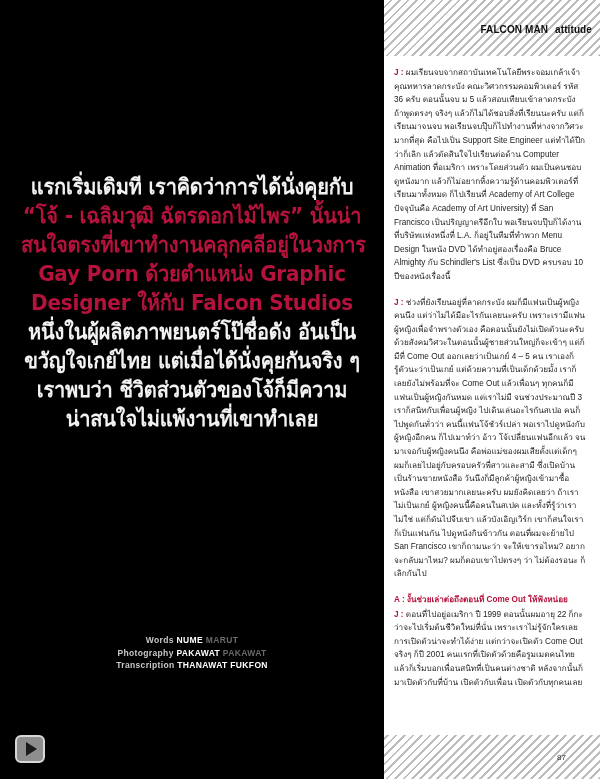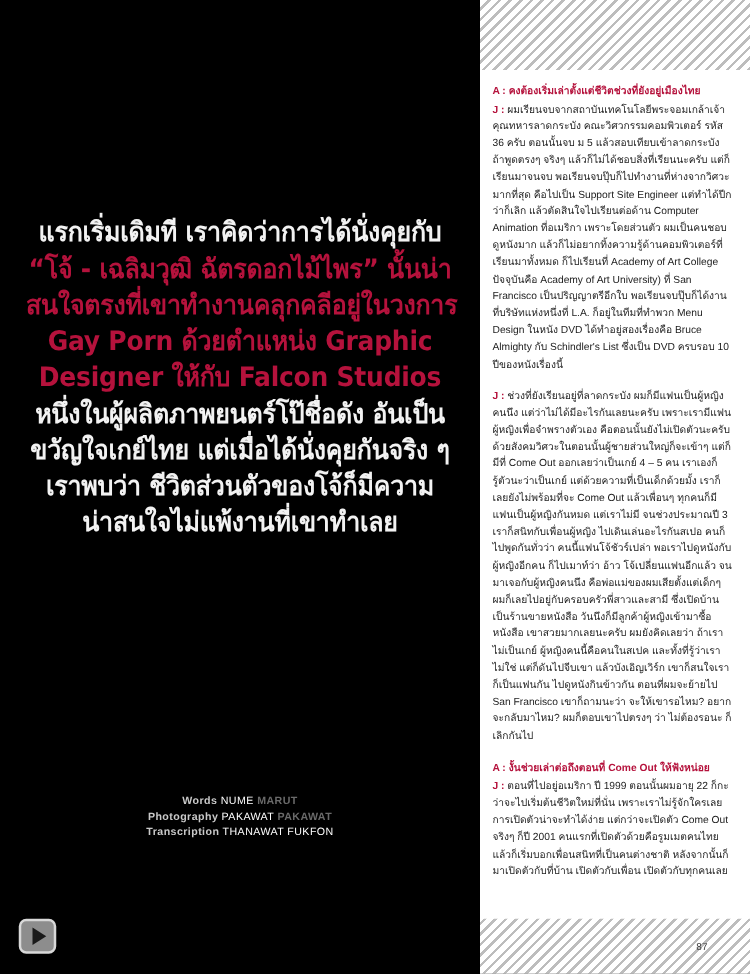--- a/index.html
+++ b/index.html
@@ -62,21 +62,21 @@
     text-align: center;
     color: #8e8e8e;
   }
   .credit-row {
     font-size: 8.5px;
     line-height: 12.5px;
     letter-spacing: 0.35px;
     white-space: nowrap;
   }
   .credit-label { color: #c9c9c9; font-weight: bold; margin-top: 36px; }
-  .credit-strong { color: #ffffff; font-weight: normal; }
+  .credit-strong { color: #ffffff; font-weight: bold; }
   .credit-dim { color: #6a6a6a; font-weight: bold; }
 
   
   #play-button {
     position: absolute;
     left: 15px;
     top: 735px;
     width: 30px;
     height: 28px;
     border-radius: 6px;
@@ -239,28 +239,27 @@
       <div class="tri"></div>
     </div>
   </div>
 
   <div id="gutter"></div>
 
   <div id="right-page">
 
     <div class="stripes" id="stripes-top"></div>
 
+    <div id="masthead">
+      <span class="mh-brand">FALCON MAN</span><span class="mh-sep"></span><span class="mh-sub">attitude</span>
+    </div>
 
     <div id="article">
 
       <div class="q-block">
-        <div class="q-line">
-          <span class="q-mark">A :</span>
-          <span>คงต้องเริ่มเล่าตั้งแต่ชีวิตช่วงที่ยังอยู่เมืองไทย</span>
-        </div>
         <div class="a-body">
           <span class="a-mark">J :</span>
           <span>ผมเรียนจบจากสถาบันเทคโนโลยีพระจอมเกล้าเจ้าคุณทหารลาดกระบัง คณะวิศวกรรมคอมพิวเตอร์ รหัส 36 ครับ ตอนนั้นจบ ม 5 แล้วสอบเทียบเข้าลาดกระบัง ถ้าพูดตรงๆ จริงๆ แล้วก็ไม่ได้ชอบสิ่งที่เรียนนะครับ แต่ก็เรียนมาจนจบ พอเรียนจบปุ๊บก็ไปทำงานที่ห่างจากวิศวะมากที่สุด คือไปเป็น Support Site Engineer แต่ทำได้ปีกว่าก็เลิก แล้วตัดสินใจไปเรียนต่อด้าน Computer Animation ที่อเมริกา เพราะโดยส่วนตัว ผมเป็นคนชอบดูหนังมาก แล้วก็ไม่อยากทิ้งความรู้ด้านคอมพิวเตอร์ที่เรียนมาทั้งหมด ก็ไปเรียนที่ Academy of Art College ปัจจุบันคือ Academy of Art University) ที่ San Francisco เป็นปริญญาตรีอีกใบ พอเรียนจบปุ๊บก็ได้งานที่บริษัทแห่งหนึ่งที่ L.A. ก็อยู่ในทีมที่ทำพวก Menu Design ในหนัง DVD ได้ทำอยู่สองเรื่องคือ Bruce Almighty กับ Schindler's List ซึ่งเป็น DVD ครบรอบ 10 ปีของหนังเรื่องนี้</span>
         </div>
       </div>
 
       <div class="q-block">
         <div class="a-body">
           <span class="a-mark">J :</span>
           <span>ช่วงที่ยังเรียนอยู่ที่ลาดกระบัง ผมก็มีแฟนเป็นผู้หญิงคนนึง แต่ว่าไม่ได้มีอะไรกันเลยนะครับ เพราะเรามีแฟนผู้หญิงเพื่อจำพรางตัวเอง คือตอนนั้นยังไม่เปิดตัวนะครับ ด้วยสังคมวิศวะในตอนนั้นผู้ชายส่วนใหญ่ก็จะเข้าๆ แต่ก็มีที่ Come Out ออกเลยว่าเป็นเกย์ 4 – 5 คน เราเองก็รู้ตัวนะว่าเป็นเกย์ แต่ด้วยความที่เป็นเด็กด้วยมั้ง เราก็เลยยังไม่พร้อมที่จะ Come Out แล้วเพื่อนๆ ทุกคนก็มีแฟนเป็นผู้หญิงกันหมด แต่เราไม่มี จนช่วงประมาณปี 3 เราก็สนิทกับเพื่อนผู้หญิง ไปเดินเล่นอะไรกันสเปอ คนก็ไปพูดกันทั่วว่า คนนี้แฟนโจ้ชัวร์เปล่า พอเราไปดูหนังกับผู้หญิงอีกคน ก็ไปเมาท์ว่า อ้าว โจ้เปลี่ยนแฟนอีกแล้ว จนมาเจอกับผู้หญิงคนนึง คือพ่อแม่ของผมเสียตั้งแต่เด็กๆ ผมก็เลยไปอยู่กับครอบครัวพี่สาวและสามี ซึ่งเปิดบ้านเป็นร้านขายหนังสือ วันนึงก็มีลูกค้าผู้หญิงเข้ามาซื้อหนังสือ เขาสวยมากเลยนะครับ ผมยังคิดเลยว่า ถ้าเราไม่เป็นเกย์ ผู้หญิงคนนี้คือคนในสเปค และทั้งที่รู้ว่าเราไม่ใช่ แต่ก็ดันไปจีบเขา แล้วบังเอิญเวิร์ก เขาก็สนใจเรา ก็เป็นแฟนกัน ไปดูหนังกินข้าวกัน ตอนที่ผมจะย้ายไป San Francisco เขาก็ถามนะว่า จะให้เขารอไหม? อยากจะกลับมาไหม? ผมก็ตอบเขาไปตรงๆ ว่า ไม่ต้องรอนะ ก็เลิกกันไป</span>

